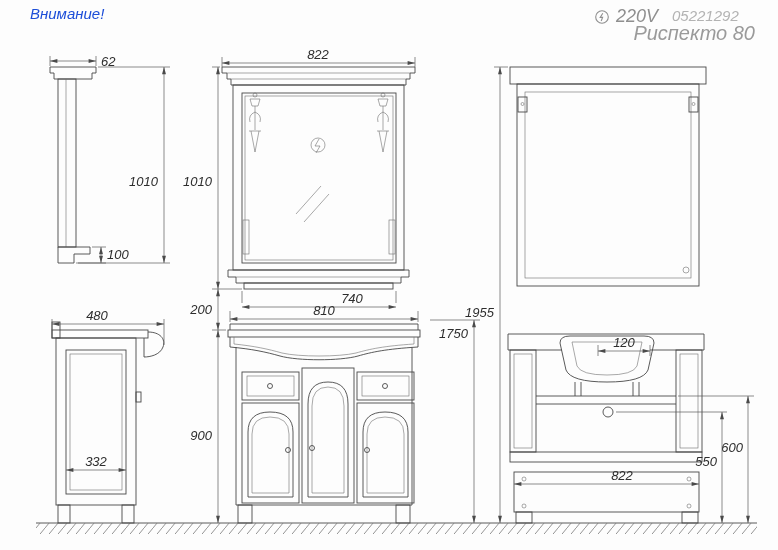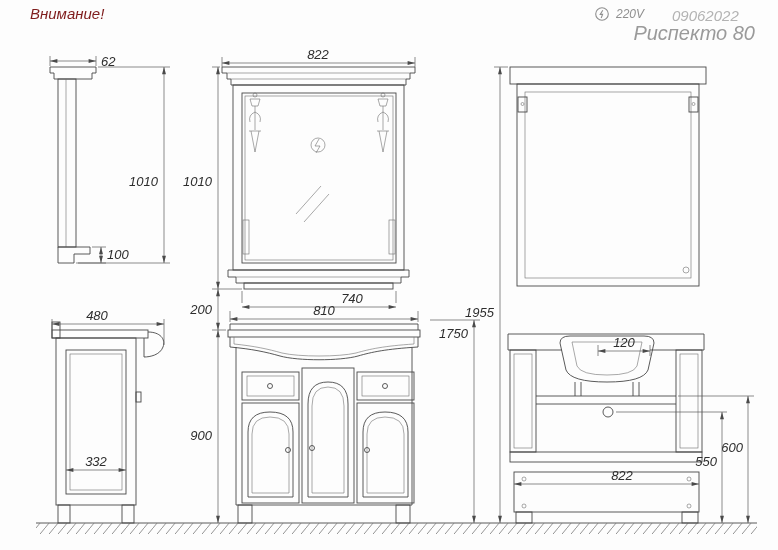--- a/index.html
+++ b/index.html
@@ -1,22 +1,22 @@
 <!DOCTYPE html>
 <html><head>
 <meta charset="utf-8">
 <style>
   * { margin:0; padding:0; box-sizing:border-box; }
   html,body { width:778px; height:550px; background:#ffffff; font-family:"Liberation Sans", sans-serif; overflow:hidden; }
   .stage { position:relative; width:778px; height:550px; background:#fdfdfd; }
   .stage > svg { position:absolute; left:0; top:0; }
   .hdr { position:absolute; font-style:italic; white-space:nowrap; }
-  .warn1 { left:30px; top:5px;  font-size:15px; color:#7f1d1d; }
+  .warn1 { left:30px; top:5px;  font-size:15px; color:#1d4ed8; }
   .warn2 { left:30px; top:23px; font-size:15px; color:#151515; text-decoration:underline; text-underline-offset:3px; }
-  .v220  { left:594px; top:6px; display:flex; align-items:center; gap:6px; font-size:12px; color:#8f8f8f; }
+  .v220  { left:594px; top:6px; display:flex; align-items:center; gap:6px; font-size:18px; color:#8f8f8f; }
   .code  { left:672px; top:7px; font-size:15px; color:#b3b3b3; }
   .prod1 { right:23px; top:22px; font-size:20px; color:#9a9a9a; }
   .prod2 { right:23px; top:37px; font-size:15px; color:#9a9a9a; }
   
   .s { stroke:#474747; stroke-width:0.9; fill:none; }
   .t { stroke:#6e6e6e; stroke-width:0.6; fill:none; }
   .d { stroke:#5a5a5a; stroke-width:0.7; fill:none; }
   svg text { font-family:"Liberation Sans", sans-serif; font-style:italic; font-size:13px; fill:#2d2d2d; }
 </style>
 </head>
@@ -294,16 +294,16 @@
 
   <div class="hdr warn1">Внимание!</div>
 
   <div class="hdr v220">
     <svg width="16" height="16" viewBox="0 0 16 16">
       <circle cx="8" cy="8" r="6.3" fill="none" stroke="#8f8f8f" stroke-width="1.1"></circle>
       <path d="M8.8,4.2 L6.2,8.4 H8.6 L7.2,12" fill="none" stroke="#8f8f8f" stroke-width="1.1"></path>
     </svg>
     <span>220V</span>
   </div>
-  <div class="hdr code">09062022</div>
+  <div class="hdr code">05221292</div>
   <div class="hdr prod1">Риспекто 80</div>
 
 </div>
 
 </body></html>

